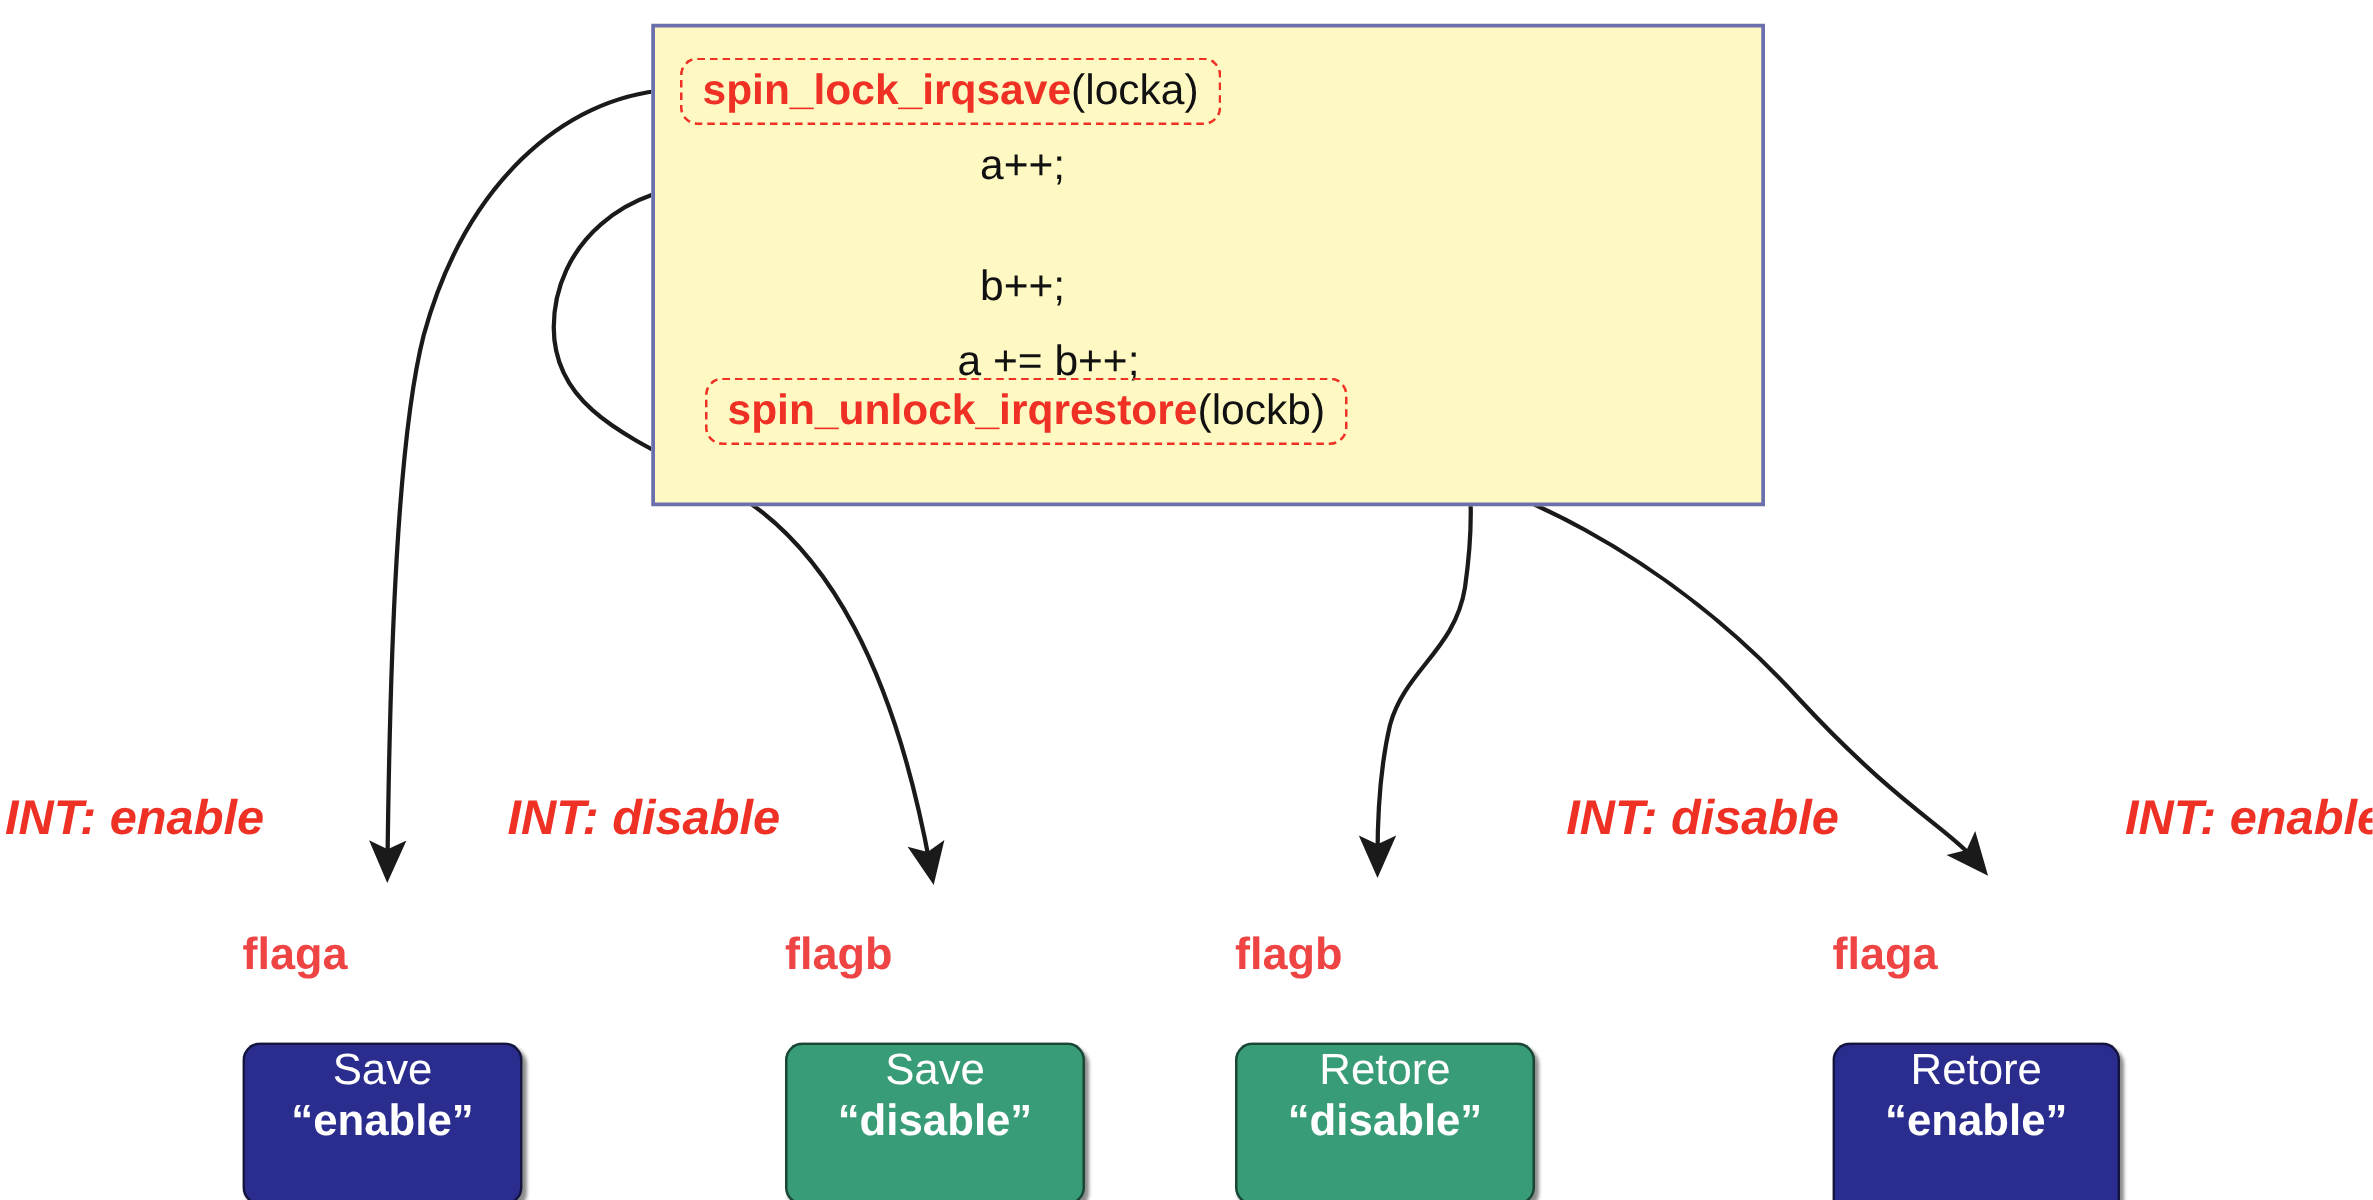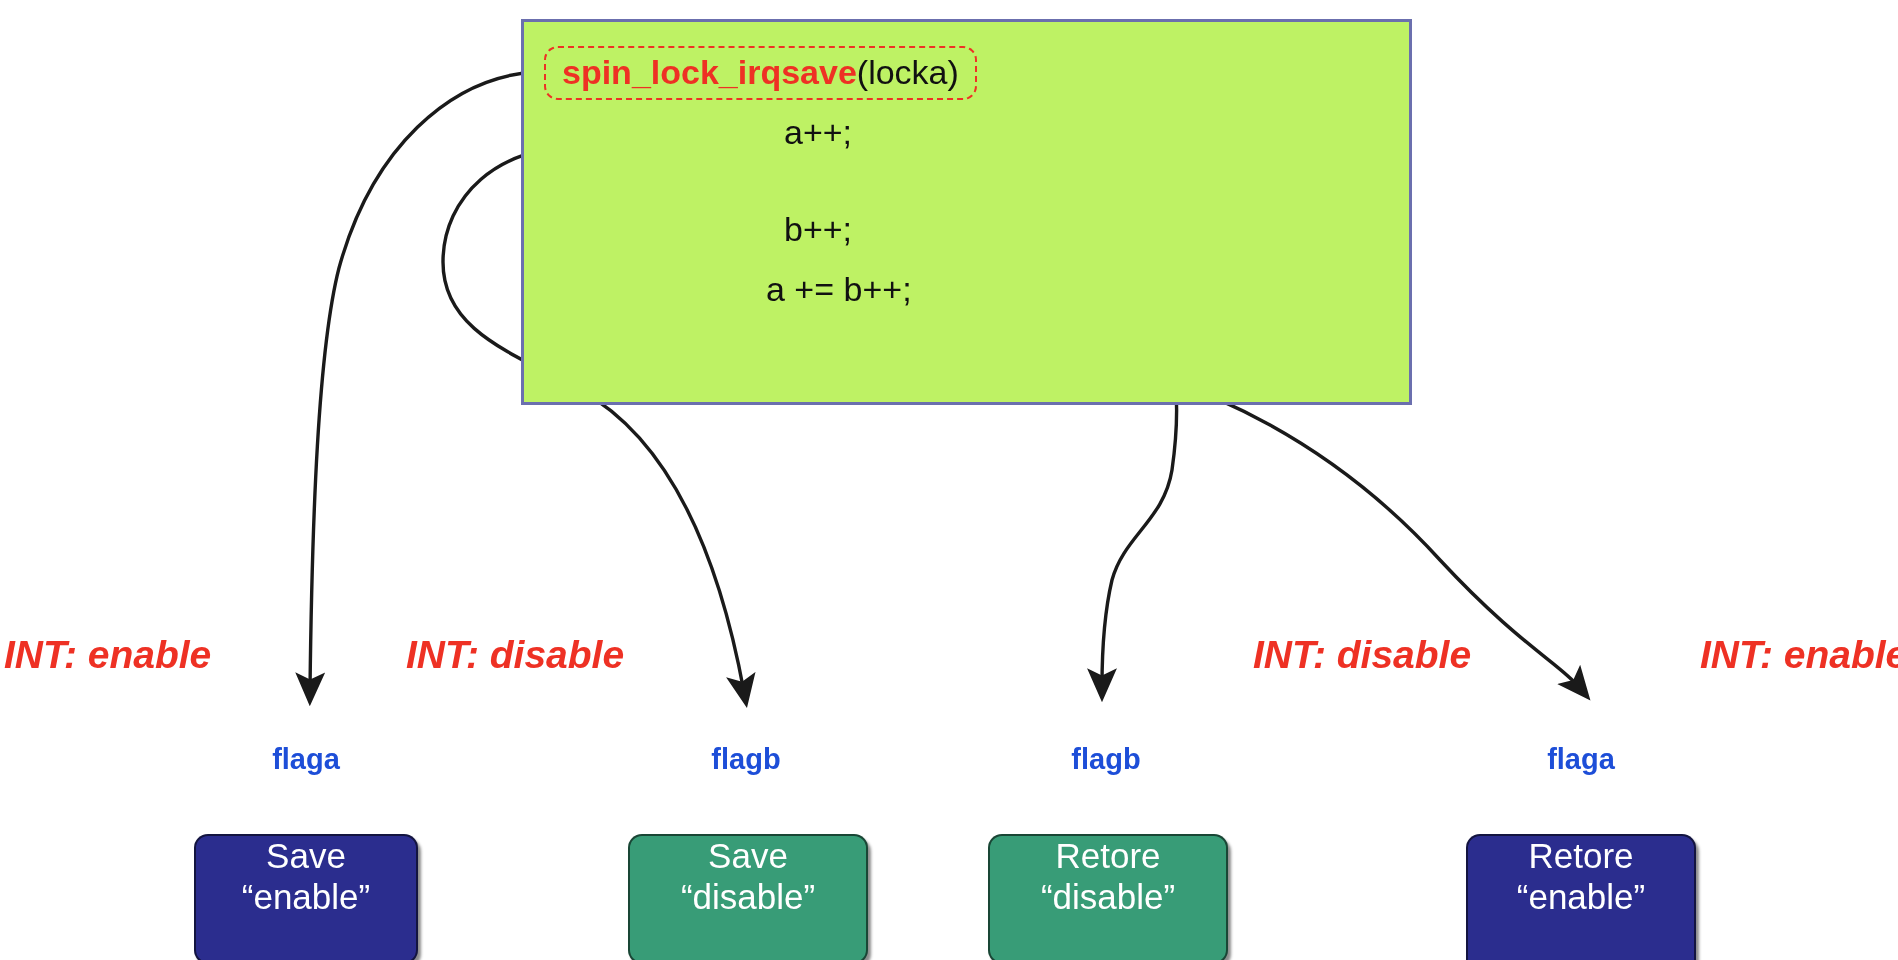--- a/index.html
+++ b/index.html
@@ -6,21 +6,21 @@
   html,body{margin:0;padding:0;background:#ffffff;}
   body{
     width:1898px;height:960px;position:relative;overflow:hidden;
     font-family:"Liberation Sans","DejaVu Sans",sans-serif;
   }
   #stage{position:absolute;left:0;top:0;width:1898px;height:960px;}
 
   
   #code-box{
     position:absolute;left:521px;top:19px;width:891px;height:386px;
-    background:#bef264;border:3px solid #6b6fae;box-sizing:border-box;
+    background:#fef9c3;border:3px solid #6b6fae;box-sizing:border-box;
   }
   .code-line{
     position:absolute;white-space:nowrap;font-size:34px;line-height:1;
     color:#111111;
   }
   .call-box{
     position:absolute;white-space:nowrap;font-size:34px;line-height:1;
     border:2px dashed #ee3124;border-radius:14px;
     padding:7px 16px 9px 16px;background:transparent;box-sizing:border-box;
   }
@@ -28,33 +28,33 @@
   .call-box .arg{color:#111111;font-weight:normal;}
 
   
   .int-label{
     position:absolute;white-space:nowrap;color:#ee3124;
     font-style:italic;font-weight:bold;font-size:39px;line-height:1;
   }
 
   
   .flag-label{
-    position:absolute;white-space:nowrap;color:#1d4ed8;font-weight:bold;
-    font-size:29px;line-height:1;text-align:center;
+    position:absolute;white-space:nowrap;color:#ef4444;font-weight:bold;
+    font-size:36px;line-height:1;text-align:left;
   }
   .state-box{
     position:absolute;border-radius:14px;box-sizing:border-box;
     display:flex;flex-direction:column;align-items:center;justify-content:flex-start;
     color:#ffffff;font-size:35px;line-height:1.16;text-align:center;
     box-shadow:3px 4px 3px rgba(0,0,0,0.45);
     border:2px solid rgba(0,0,0,0.55);
     margin-top:44px;
   }
   .state-box .l1{display:block;}
-  .state-box .l2{display:block;}
+  .state-box .l2{display:block;font-weight:bold;}
 
   
   #arrows{position:absolute;left:0;top:0;width:1898px;height:960px;pointer-events:none;}
 </style>
 </head>
 <body>
 
 <div id="stage">
 
   <svg id="arrows" viewBox="0 0 1898 960" xmlns="http://www.w3.org/2000/svg">
@@ -79,20 +79,23 @@
       <span class="fn">spin_lock_irqsave</span><span class="arg">(locka)</span>
     </div>
 
     <div class="code-line" style="left:260px; top:93px;">a++;</div>
 
 
     <div class="code-line" style="left:260px; top:190px;">b++;</div>
 
     <div class="code-line" style="left:242px; top:250px;">a += b++;</div>
 
+    <div class="call-box" style="left:40px; top:280px;">
+      <span class="fn">spin_unlock_irqrestore</span><span class="arg">(lockb)</span>
+    </div>
 
   </div>
 
   <div class="int-label" style="left:4px;  top:635px;">INT: enable</div>
   <div class="int-label" style="left:406px; top:635px;">INT: disable</div>
   <div class="int-label" style="left:1253px; top:635px;">INT: disable</div>
   <div class="int-label" style="left:1700px; top:635px;">INT: enable</div>
 
   <div class="flag-label" style="left:194px; top:745px; width:224px;">flaga</div>
   <div class="flag-label" style="left:628px; top:745px; width:236px;">flagb</div>

